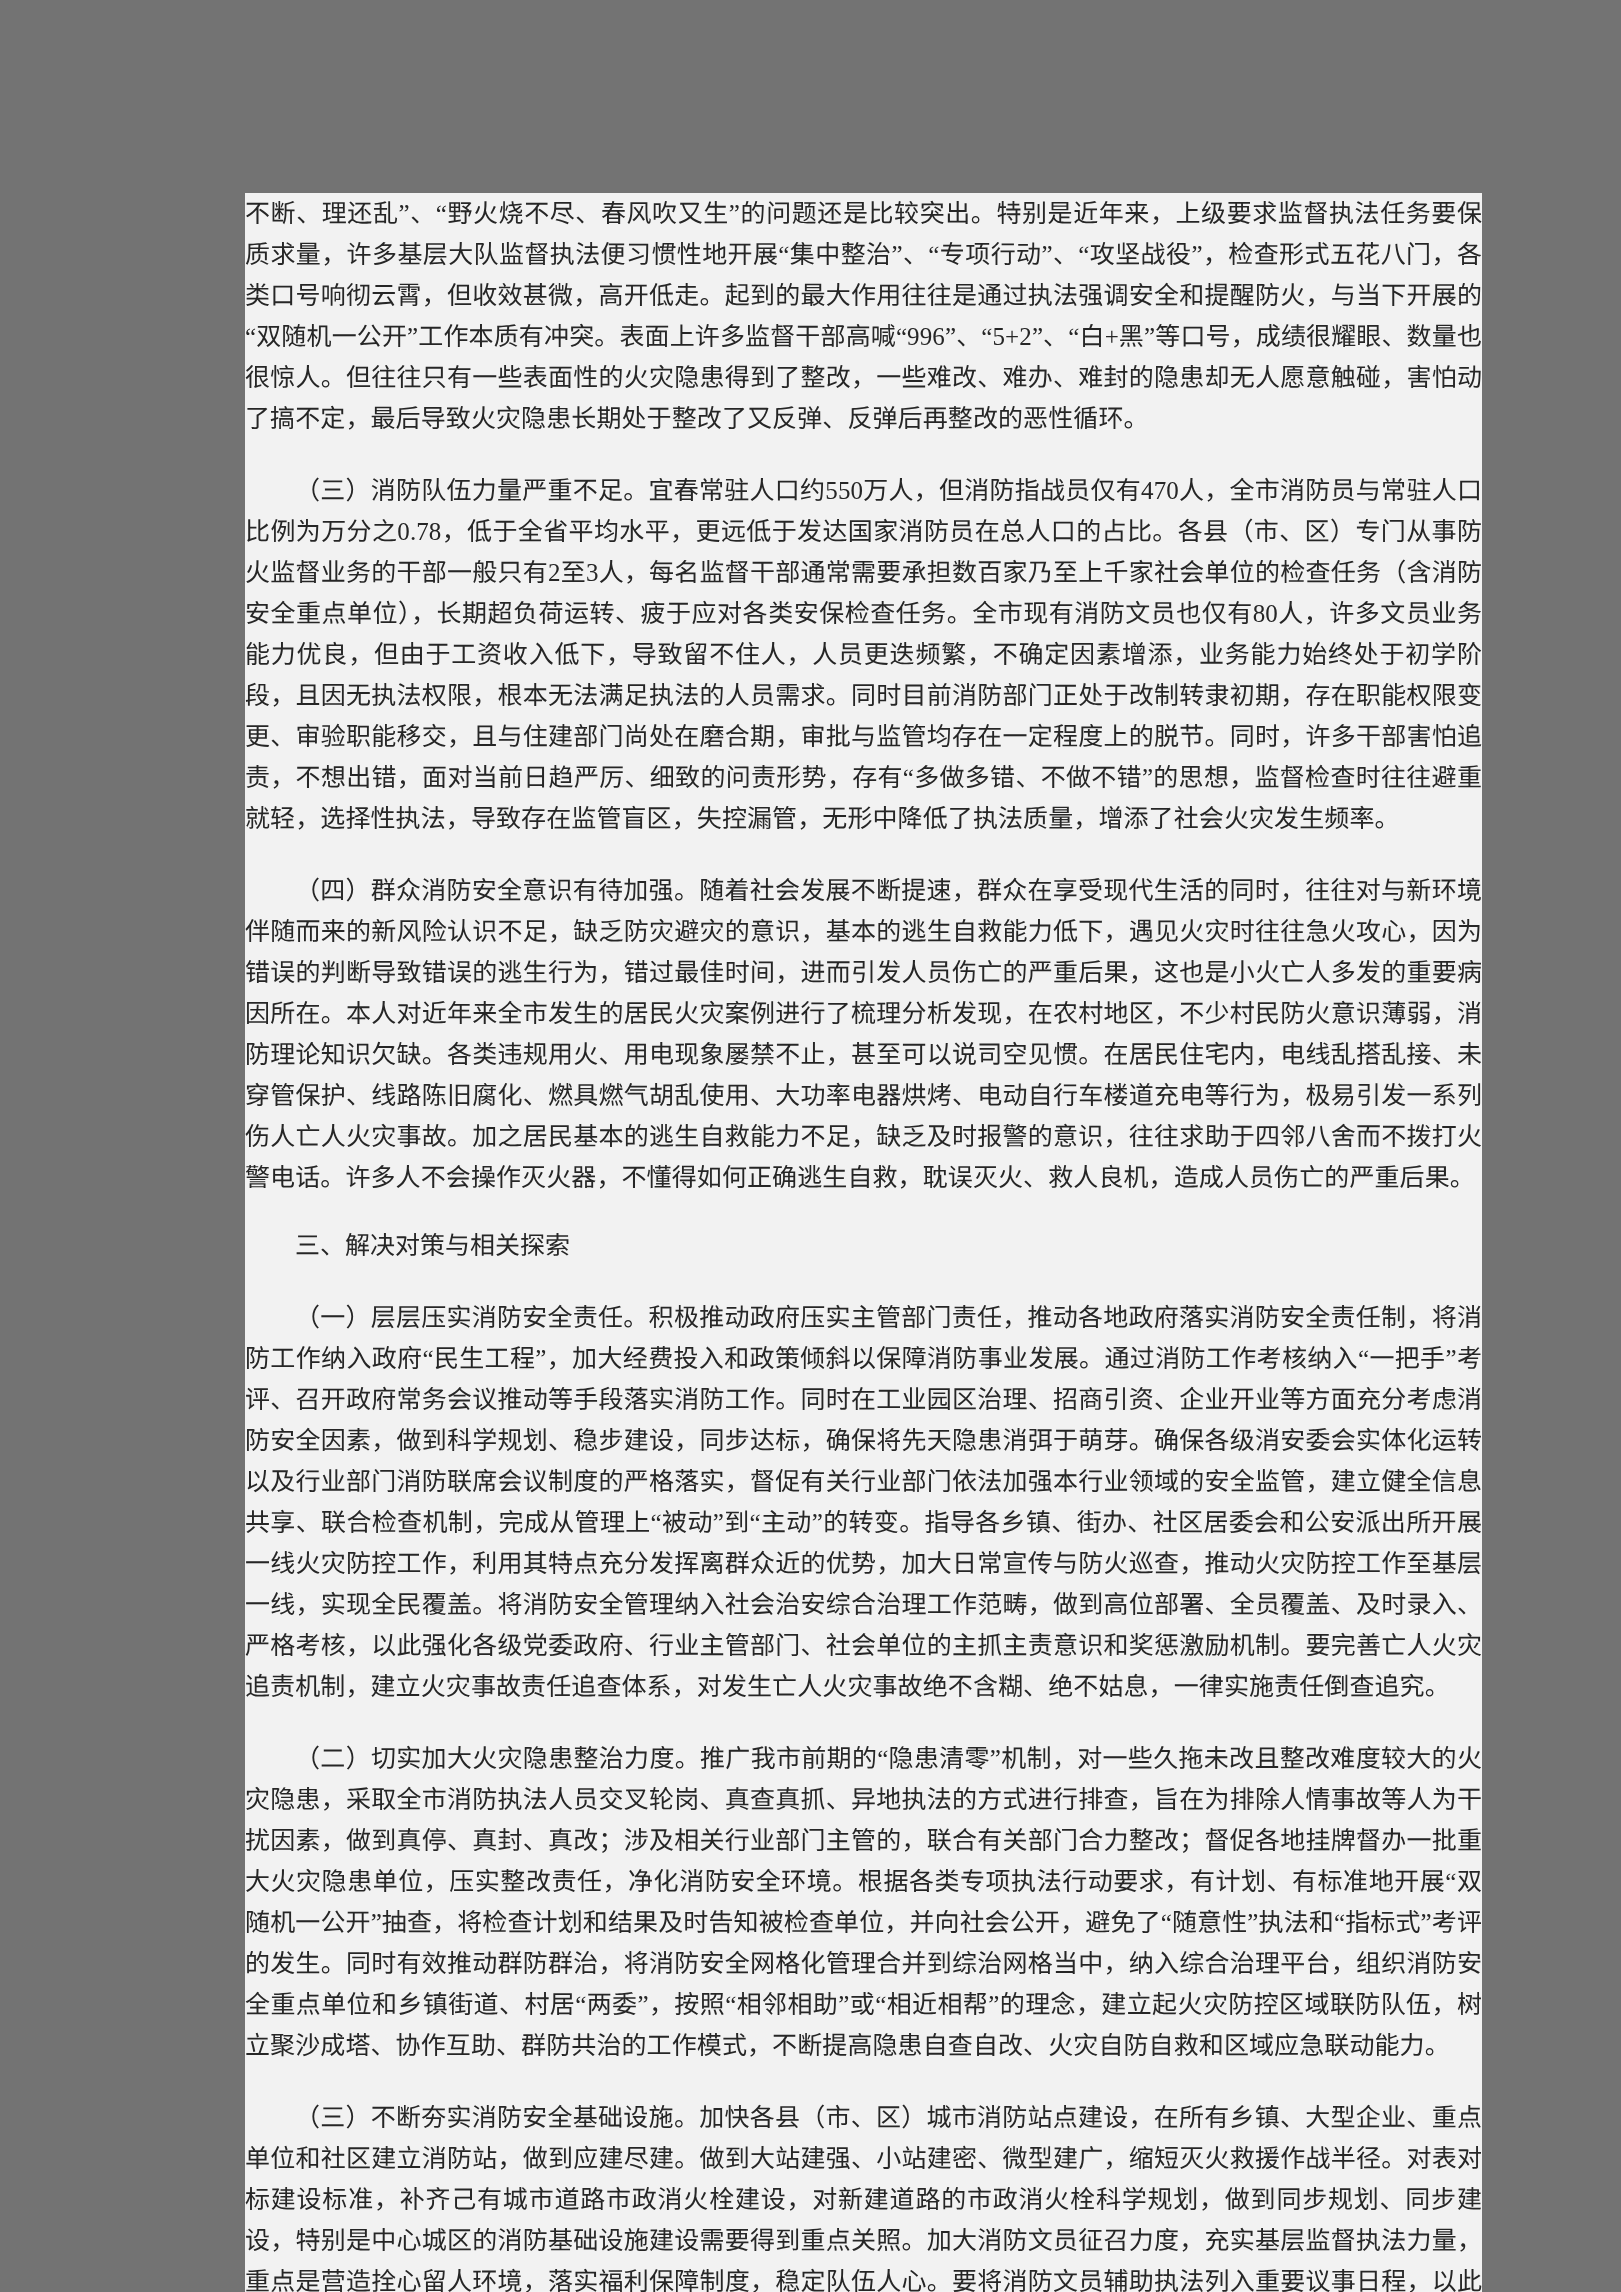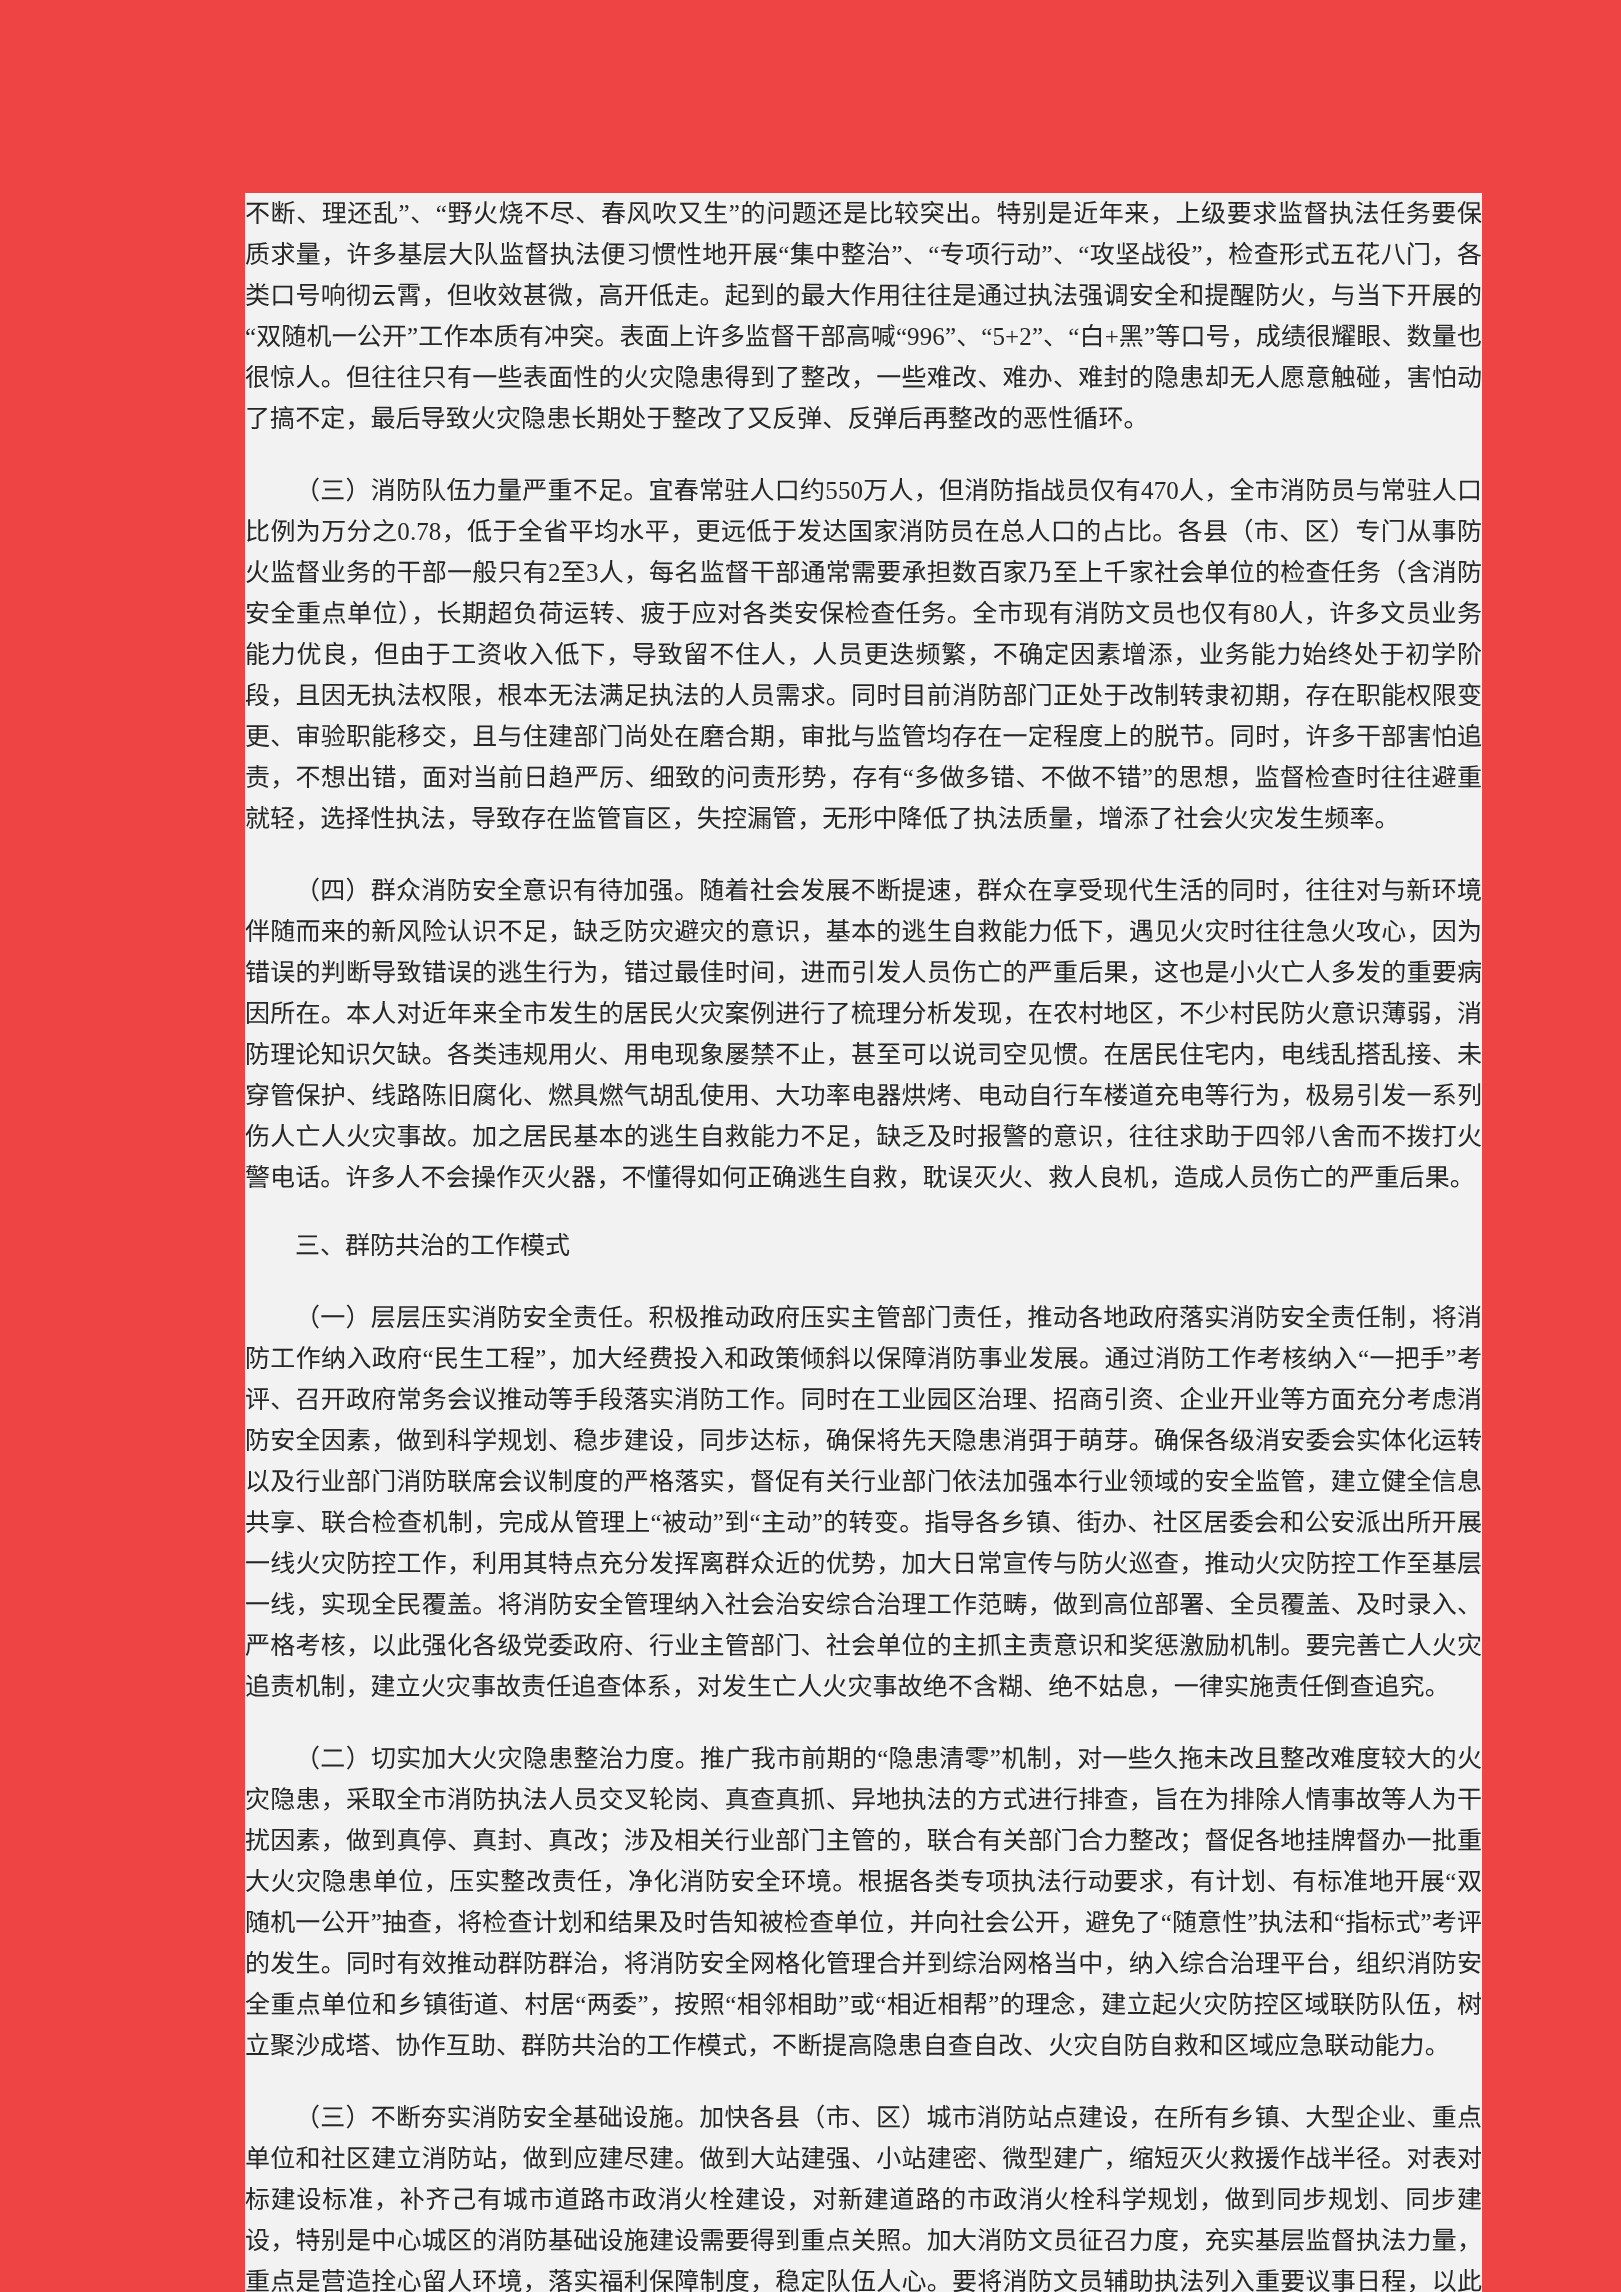--- a/index.html
+++ b/index.html
@@ -10,21 +10,21 @@
   body {
     width: 1621px;
     height: 2293px;
     font-family: "Liberation Serif", "DejaVu Serif", serif;
     -webkit-font-smoothing: antialiased;
   }
   .page {
     position: relative;
     width: 1621px;
     height: 2293px;
-    background: #ef4444;
+    background: #737373;
     box-sizing: border-box;
   }
   
   .text-column {
     position: absolute;
     left: 245px;
     top: 193px;
     width: 1237px;
     background: #f2f2f2;
     padding: 0 0 17.6px 0;
@@ -64,21 +64,21 @@
 
 <div class="page">
   <div class="text-column">
 
     <p class="para">不断、理还乱”、“野火烧不尽、春风吹又生”的问题还是比较突出。特别是近年来，上级要求监督执法任务要保质求量，许多基层大队监督执法便习惯性地开展“集中整治”、“专项行动”、“攻坚战役”，检查形式五花八门，各类口号响彻云霄，但收效甚微，高开低走。起到的最大作用往往是通过执法强调安全和提醒防火，与当下开展的“双随机一公开”工作本质有冲突。表面上许多监督干部高喊“996”、“5+2”、“白+黑”等口号，成绩很耀眼、数量也很惊人。但往往只有一些表面性的火灾隐患得到了整改，一些难改、难办、难封的隐患却无人愿意触碰，害怕动了搞不定，最后导致火灾隐患长期处于整改了又反弹、反弹后再整改的恶性循环。</p>
 
     <p class="para indent gap">（三）消防队伍力量严重不足。宜春常驻人口约550万人，但消防指战员仅有470人，全市消防员与常驻人口比例为万分之0.78，低于全省平均水平，更远低于发达国家消防员在总人口的占比。各县（市、区）专门从事防火监督业务的干部一般只有2至3人，每名监督干部通常需要承担数百家乃至上千家社会单位的检查任务（含消防安全重点单位），长期超负荷运转、疲于应对各类安保检查任务。全市现有消防文员也仅有80人，许多文员业务能力优良，但由于工资收入低下，导致留不住人，人员更迭频繁，不确定因素增添，业务能力始终处于初学阶段，且因无执法权限，根本无法满足执法的人员需求。同时目前消防部门正处于改制转隶初期，存在职能权限变更、审验职能移交，且与住建部门尚处在磨合期，审批与监管均存在一定程度上的脱节。同时，许多干部害怕追责，不想出错，面对当前日趋严厉、细致的问责形势，存有“多做多错、不做不错”的思想，监督检查时往往避重就轻，选择性执法，导致存在监管盲区，失控漏管，无形中降低了执法质量，增添了社会火灾发生频率。</p>
 
     <p class="para indent gap">（四）群众消防安全意识有待加强。随着社会发展不断提速，群众在享受现代生活的同时，往往对与新环境伴随而来的新风险认识不足，缺乏防灾避灾的意识，基本的逃生自救能力低下，遇见火灾时往往急火攻心，因为错误的判断导致错误的逃生行为，错过最佳时间，进而引发人员伤亡的严重后果，这也是小火亡人多发的重要病因所在。本人对近年来全市发生的居民火灾案例进行了梳理分析发现，在农村地区，不少村民防火意识薄弱，消防理论知识欠缺。各类违规用火、用电现象屡禁不止，甚至可以说司空见惯。在居民住宅内，电线乱搭乱接、未穿管保护、线路陈旧腐化、燃具燃气胡乱使用、大功率电器烘烤、电动自行车楼道充电等行为，极易引发一系列伤人亡人火灾事故。加之居民基本的逃生自救能力不足，缺乏及时报警的意识，往往求助于四邻八舍而不拨打火警电话。许多人不会操作灭火器，不懂得如何正确逃生自救，耽误灭火、救人良机，造成人员伤亡的严重后果。</p>
 
-    <p class="heading gap">三、群防共治的工作模式</p>
+    <p class="heading gap">三、解决对策与相关探索</p>
 
 
     <p class="para indent gap">（一）层层压实消防安全责任。积极推动政府压实主管部门责任，推动各地政府落实消防安全责任制，将消防工作纳入政府“民生工程”，加大经费投入和政策倾斜以保障消防事业发展。通过消防工作考核纳入“一把手”考评、召开政府常务会议推动等手段落实消防工作。同时在工业园区治理、招商引资、企业开业等方面充分考虑消防安全因素，做到科学规划、稳步建设，同步达标，确保将先天隐患消弭于萌芽。确保各级消安委会实体化运转以及行业部门消防联席会议制度的严格落实，督促有关行业部门依法加强本行业领域的安全监管，建立健全信息共享、联合检查机制，完成从管理上“被动”到“主动”的转变。指导各乡镇、街办、社区居委会和公安派出所开展一线火灾防控工作，利用其特点充分发挥离群众近的优势，加大日常宣传与防火巡查，推动火灾防控工作至基层一线，实现全民覆盖。将消防安全管理纳入社会治安综合治理工作范畴，做到高位部署、全员覆盖、及时录入、严格考核，以此强化各级党委政府、行业主管部门、社会单位的主抓主责意识和奖惩激励机制。要完善亡人火灾追责机制，建立火灾事故责任追查体系，对发生亡人火灾事故绝不含糊、绝不姑息，一律实施责任倒查追究。</p>
 
     <p class="para indent gap">（二）切实加大火灾隐患整治力度。推广我市前期的“隐患清零”机制，对一些久拖未改且整改难度较大的火灾隐患，采取全市消防执法人员交叉轮岗、真查真抓、异地执法的方式进行排查，旨在为排除人情事故等人为干扰因素，做到真停、真封、真改；涉及相关行业部门主管的，联合有关部门合力整改；督促各地挂牌督办一批重大火灾隐患单位，压实整改责任，净化消防安全环境。根据各类专项执法行动要求，有计划、有标准地开展“双随机一公开”抽查，将检查计划和结果及时告知被检查单位，并向社会公开，避免了“随意性”执法和“指标式”考评的发生。同时有效推动群防群治，将消防安全网格化管理合并到综治网格当中，纳入综合治理平台，组织消防安全重点单位和乡镇街道、村居“两委”，按照“相邻相助”或“相近相帮”的理念，建立起火灾防控区域联防队伍，树立聚沙成塔、协作互助、群防共治的工作模式，不断提高隐患自查自改、火灾自防自救和区域应急联动能力。</p>
 
     <p class="para indent gap">（三）不断夯实消防安全基础设施。加快各县（市、区）城市消防站点建设，在所有乡镇、大型企业、重点单位和社区建立消防站，做到应建尽建。做到大站建强、小站建密、微型建广，缩短灭火救援作战半径。对表对标建设标准，补齐己有城市道路市政消火栓建设，对新建道路的市政消火栓科学规划，做到同步规划、同步建设，特别是中心城区的消防基础设施建设需要得到重点关照。加大消防文员征召力度，充实基层监督执法力量，重点是营造拴心留人环境，落实福利保障制度，稳定队伍人心。要将消防文员辅助执法列入重要议事日程，以此作为解决消防监督执法力量不足的重要抓手。加快推进“智慧消防”建设，充分利用物联网、云计算、大数据等科技信息化手段，及时监测预警消防安全风险隐患。落实市县级财政按1:1配套资金，引导推动“智赣119”品牌项目建设，推动物联网消防远程监控、智慧消火栓监控、智慧安全用电监控等平台试点建设，提升消防监管效能和科技化水平。</p>
 
   </div>
 </div>

